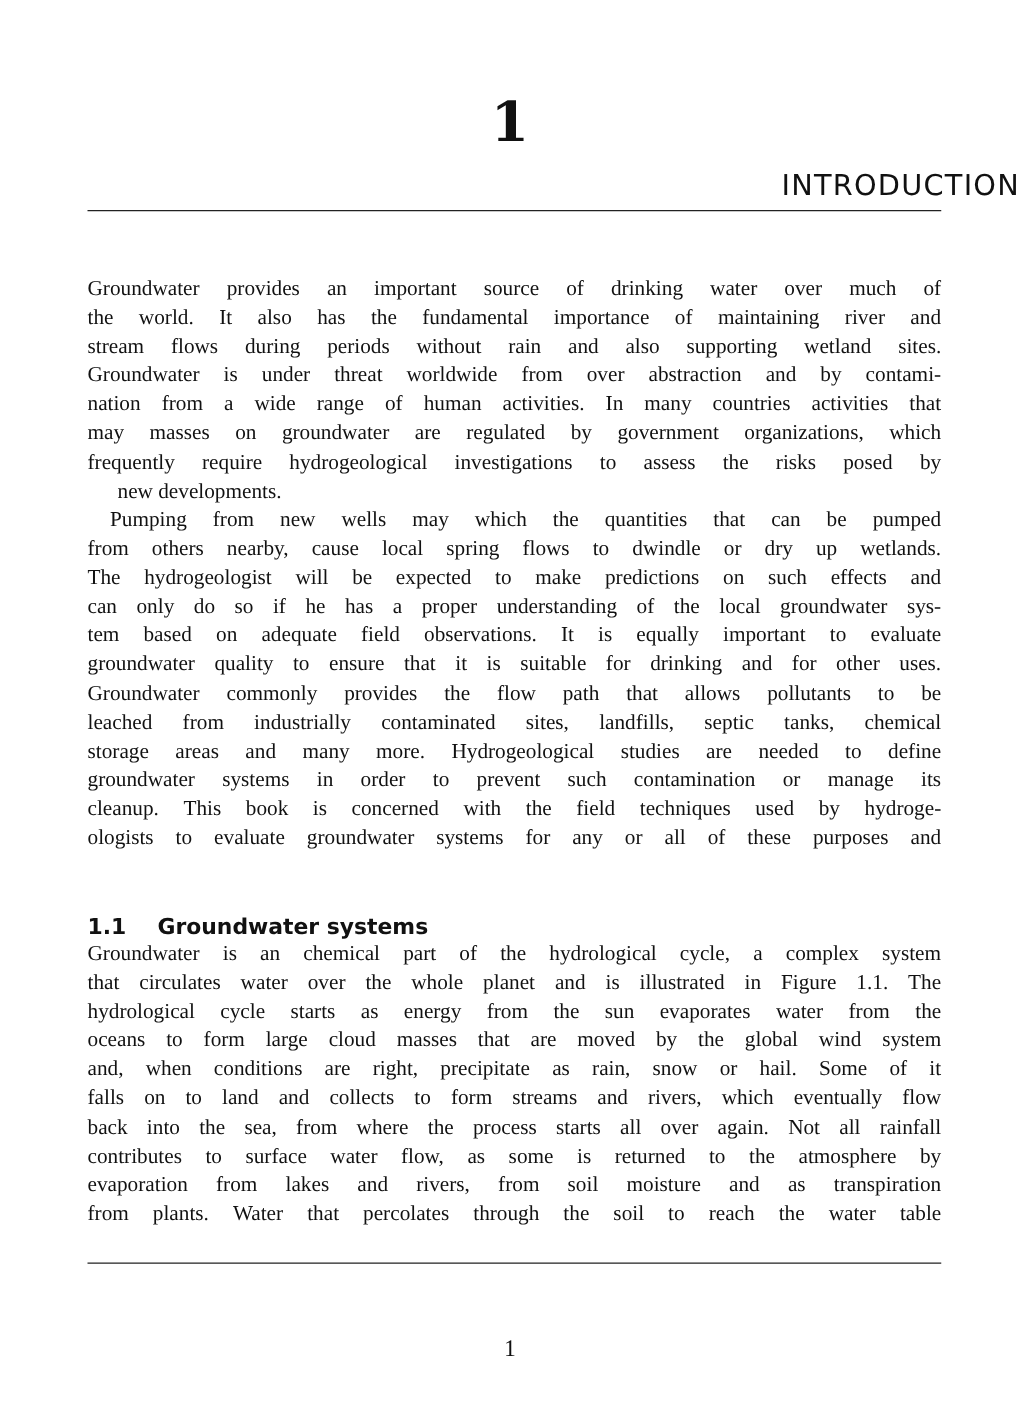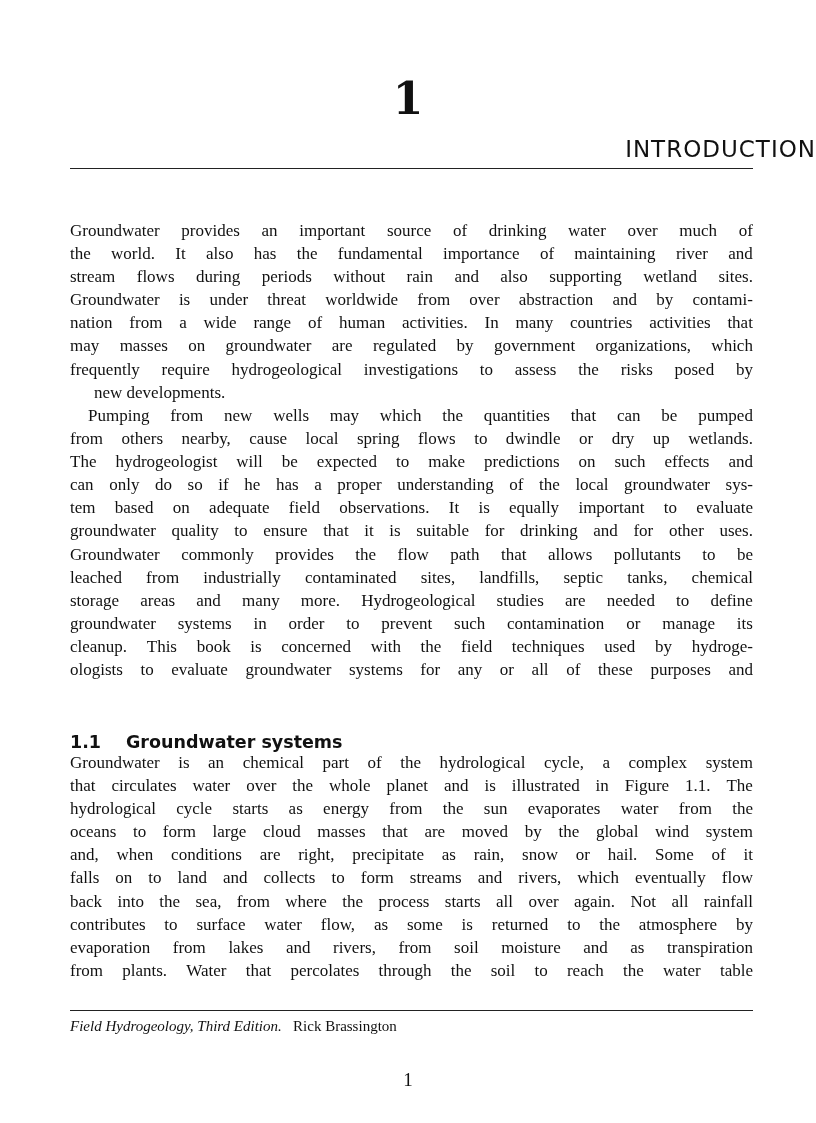--- a/index.html
+++ b/index.html
@@ -453,16 +453,15 @@
       <span>to</span>
       <span>reach</span>
       <span>the</span>
       <span>water</span>
       <span>table</span>
     </span>
 </div>
 
 <div class="rule" style="top:1010px;"></div>
 <div class="foot">
-  <div><i>Field Hydrogeology, Third Edition.</i>&nbsp;&nbsp;&nbsp;<span>Rick Brassington</span></div>
 </div>
 
 <div class="pagenum">1</div>
 
 </body></html>

